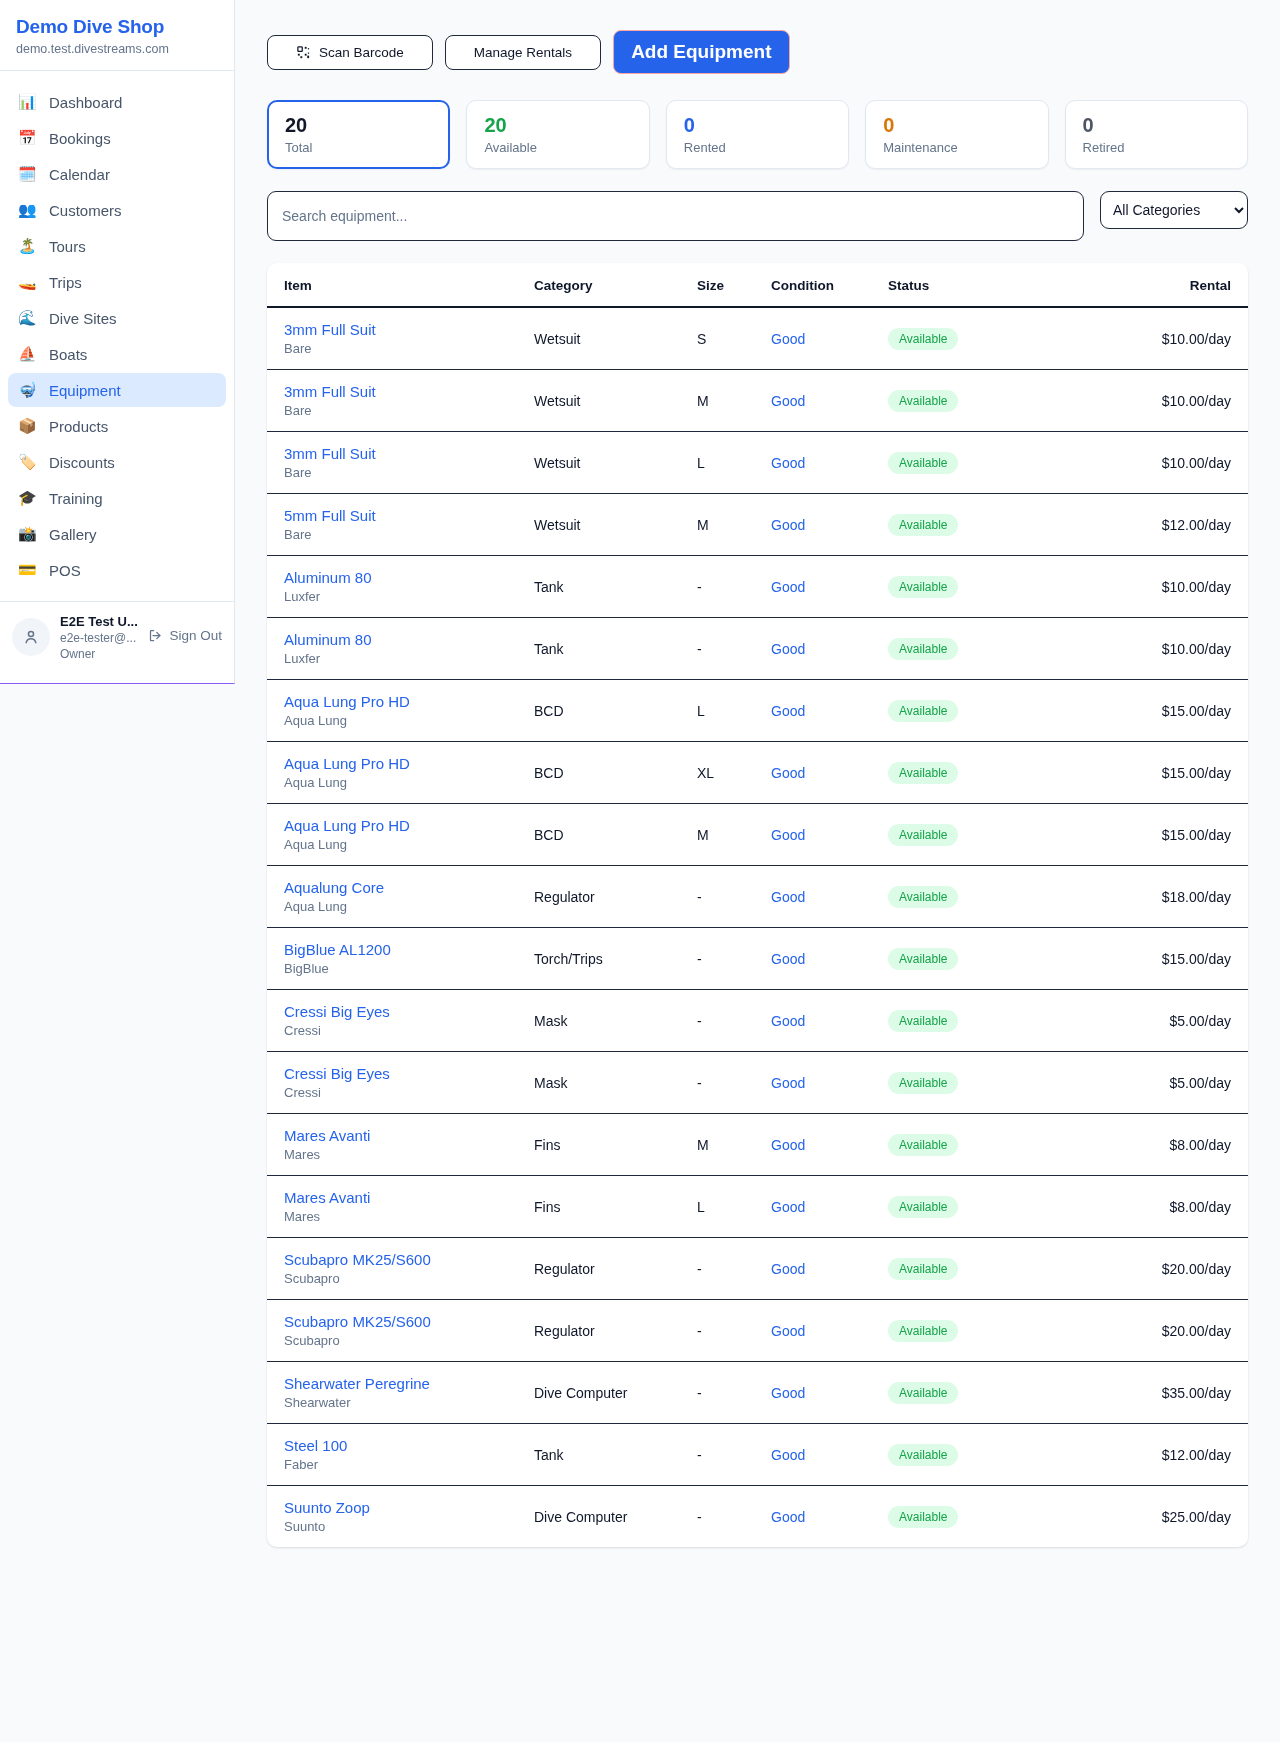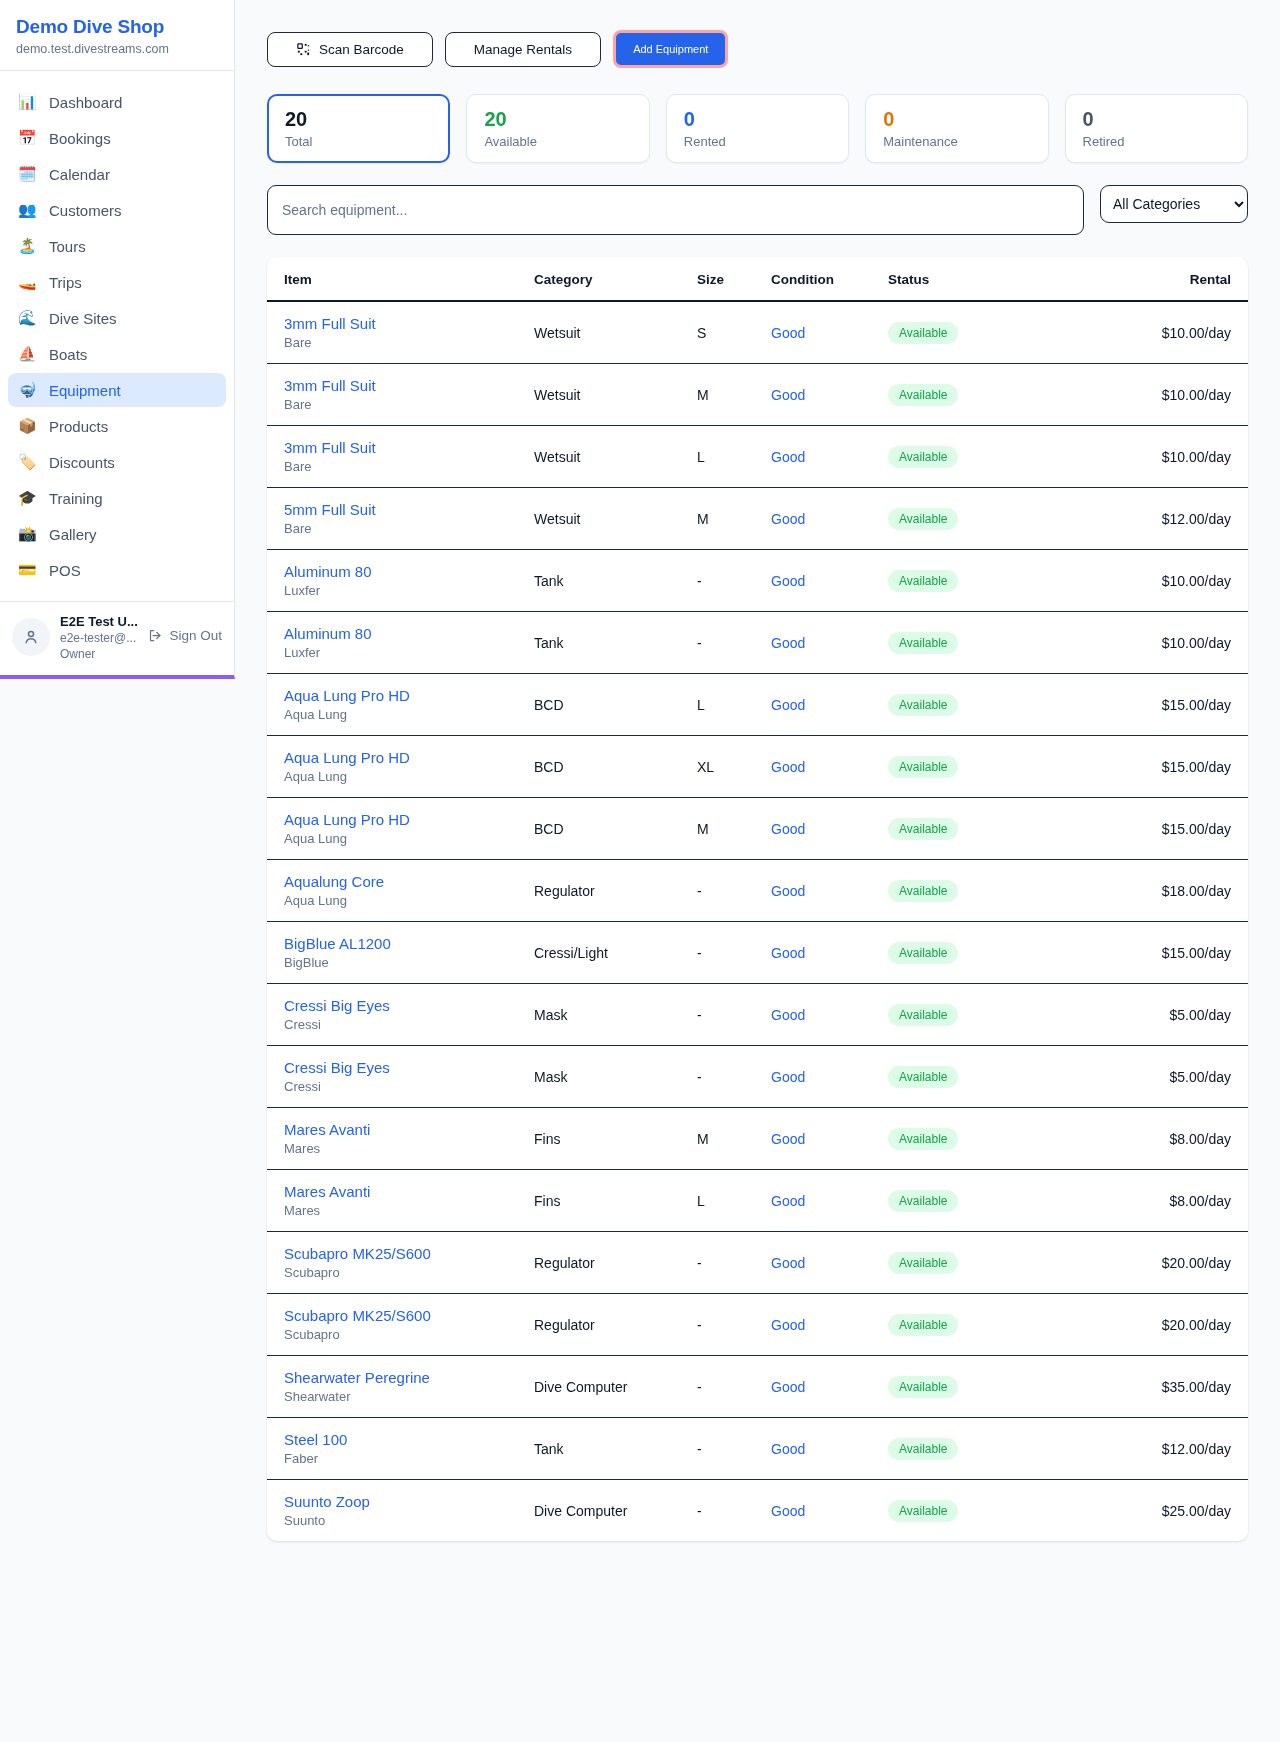--- a/index.html
+++ b/index.html
@@ -11,22 +11,22 @@
     color: #0f172a;
     display: flex;
     align-items: flex-start;
   }
   
   .sidebar {
     width: 235px;
     flex: 0 0 235px;
     background: #ffffff;
     border-right: 1px solid #e2e8f0;
-    border-bottom: 4px solid #8b5cf6;
-    padding-bottom: 0;
+    border-bottom: 1px solid #8b5cf6;
+    padding-bottom: 8px;
   }
   .brand-box { padding: 16px 16px 14px; }
   .brand { color: #2563eb; font-size: 19px; font-weight: bold; letter-spacing: -0.2px; }
   .brand-domain { color: #64748b; font-size: 12.5px; margin-top: 4px; }
   .side-divider { border-top: 1px solid #e2e8f0; }
   .nav { padding: 12px 8px; }
   .nav-item {
     display: flex; align-items: center; gap: 11px;
     padding: 8px 10px; margin: 2px 0;
     border-radius: 8px;
@@ -59,22 +59,22 @@
   .page-head { display: flex; align-items: flex-start; justify-content: space-between; }
   .page-title { font-size: 24px; font-weight: bold; color: #111827; letter-spacing: -0.3px; }
   .page-sub { font-size: 14px; color: #64748b; margin-top: 6px; }
   .head-actions { display: flex; gap: 12px; align-items: center; margin-top: 4px; }
   .btn { border-radius: 8px; font-size: 13.5px; cursor: pointer; display: inline-flex; align-items: center; gap: 8px; }
   .btn-outline {
     background: #fff; border: 1px solid #1e293b; color: #0f172a;
     padding: 9px 28px; font-weight: 500;
   }
   .btn-primary {
-    background: #2563eb; border: 3px solid #fca5a5; color: #fff;
-    padding: 10px 17px; font-size: 11px; font-weight: 400;
+    background: #2563eb; border: 1px solid #fca5a5; color: #fff;
+    padding: 10px 17px; font-size: 19px; font-weight: 700;
   }
   
   .stats { display: grid; grid-template-columns: repeat(5, 1fr); gap: 16px; margin-top: 26px; }
   .stat-card {
     background: #fff; border: 1px solid #e2e8f0; border-radius: 10px;
     padding: 13px 17px; box-shadow: 0 1px 2px rgba(15,23,42,.05);
     cursor: pointer;
   }
   .stat-card.selected { border: 2px solid #2563eb; padding: 12px 16px; }
   .stat-value { font-size: 20px; font-weight: bold; }
@@ -392,21 +392,21 @@
             <td class="cell-size">-</td>
             <td class="cell-condition"><a>Good</a></td>
             <td class="cell-status"><span class="badge">Available</span></td>
             <td class="cell-rental">$18.00/day</td>
           </tr>
           <tr class="data-row">
             <td class="cell-item">
               <div class="item-name">BigBlue AL1200</div>
               <div class="item-brand">BigBlue</div>
             </td>
-            <td class="cell-category">Cressi/Light</td>
+            <td class="cell-category">Torch/Trips</td>
             <td class="cell-size">-</td>
             <td class="cell-condition"><a>Good</a></td>
             <td class="cell-status"><span class="badge">Available</span></td>
             <td class="cell-rental">$15.00/day</td>
           </tr>
           <tr class="data-row">
             <td class="cell-item">
               <div class="item-name">Cressi Big Eyes</div>
               <div class="item-brand">Cressi</div>
             </td>

